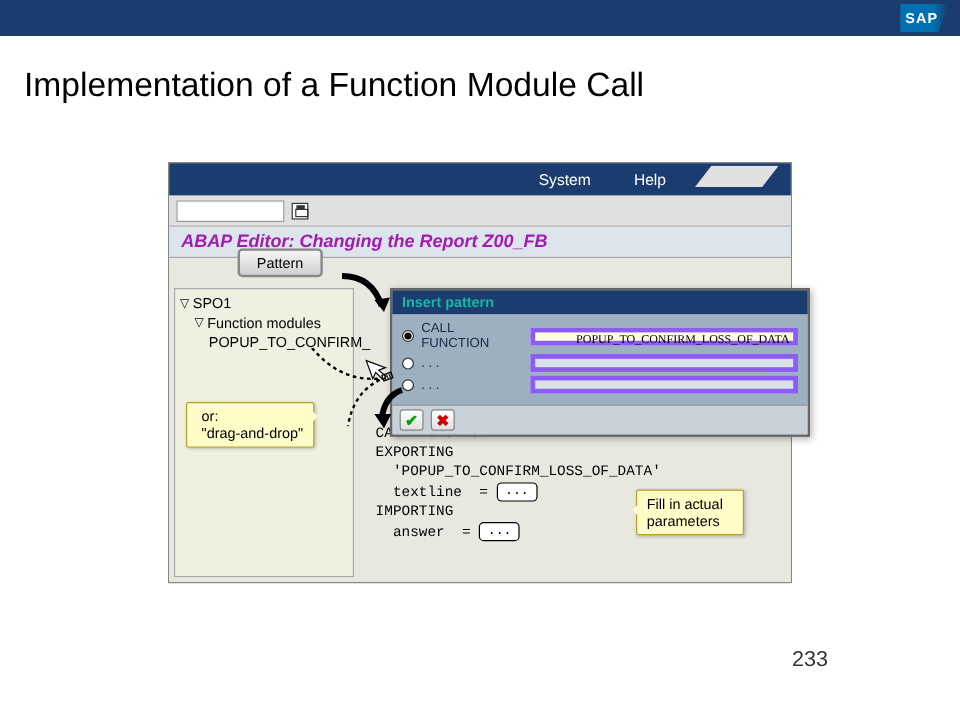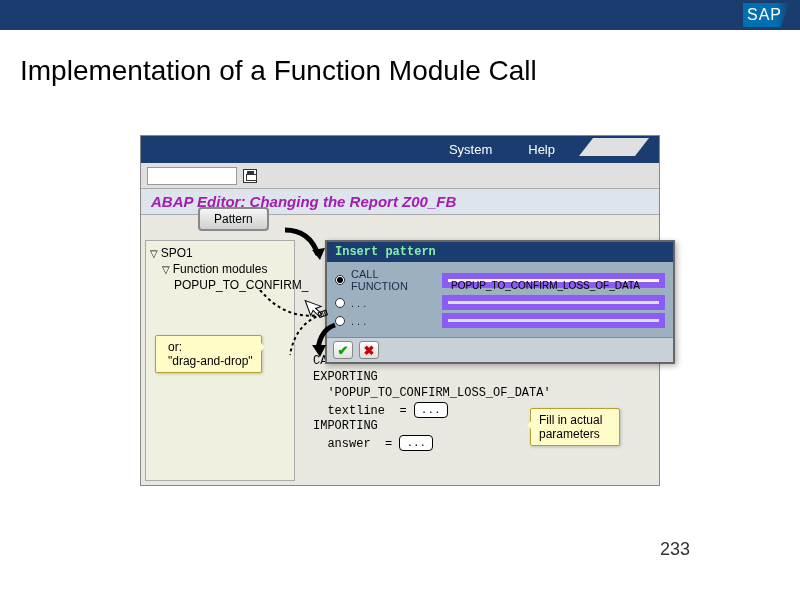--- a/index.html
+++ b/index.html
@@ -26,22 +26,22 @@
     align-items: center;
   }
   .sap-logo-shape {
     height: 24px;
     display: flex;
     align-items: center;
     padding: 0 8px 1px 4px;
     background: linear-gradient(90deg, #0070b0 0%, #0070b0 70%, transparent 100%);
     clip-path: polygon(0 0, 100% 0, 80% 100%, 0 100%);
     color: #fff;
-    font-weight: normal;
-    font-size: 16px;
+    font-weight: bold;
+    font-size: 12px;
     letter-spacing: 1px;
   }
   h1.slide-title {
     font-size: 28px;
     font-weight: normal;
     margin: 25px 20px 10px 20px;
     color: #000;
   }
   .page-number {
     position: absolute;
@@ -137,45 +137,45 @@
     top: 240px;
     width: 350px;
     border: 2px solid #666;
     background: #a8b8c8;
     box-shadow: 2px 2px 6px rgba(0,0,0,0.3);
     z-index: 6;
     font-size: 11px;
   }
   .dialog-title {
     background: #1a3c6e;
-    color: #86efac;
+    color: #14b8a6;
     font-weight: bold;
     padding: 3px 8px;
     font-size: 12px;
-    font-family: Liberation Mono, monospace;
   }
   .dialog-body { padding: 6px 8px; background: #9cb0c0; }
   .dialog-row { display: flex; align-items: center; gap: 6px; margin-bottom: 3px; }
   .radio {
     width: 10px; height: 10px; border-radius: 50%;
     border: 1px solid #333; background: #fff; display: inline-block;
   }
   .radio.selected::after {
     content: ''; display: block; width: 6px; height: 6px;
     background: #000; border-radius: 50%; margin: 1px;
   }
   .dialog-label { color: #1a2a4a; font-size: 11px; width: 85px; }
   .dialog-input {
     background: #fffce0;
-    border: 6px solid #8b5cf6;
+    border: 4px solid #8b5cf6;
     font-size: 10px;
     padding: 1px 3px;
     height: 15px;
     flex: 1;
-    font-family: Liberation Sans, sans-serif;
+    font-family: Liberation Serif, serif;
+    text-align: right;
   }
   .dialog-input.blank { background: #d8e0e8; }
   .dialog-footer {
     background: #c8d0d8;
     padding: 3px 6px;
     display: flex;
     gap: 6px;
     border-top: 1px solid #888;
   }
   .icon-btn {

